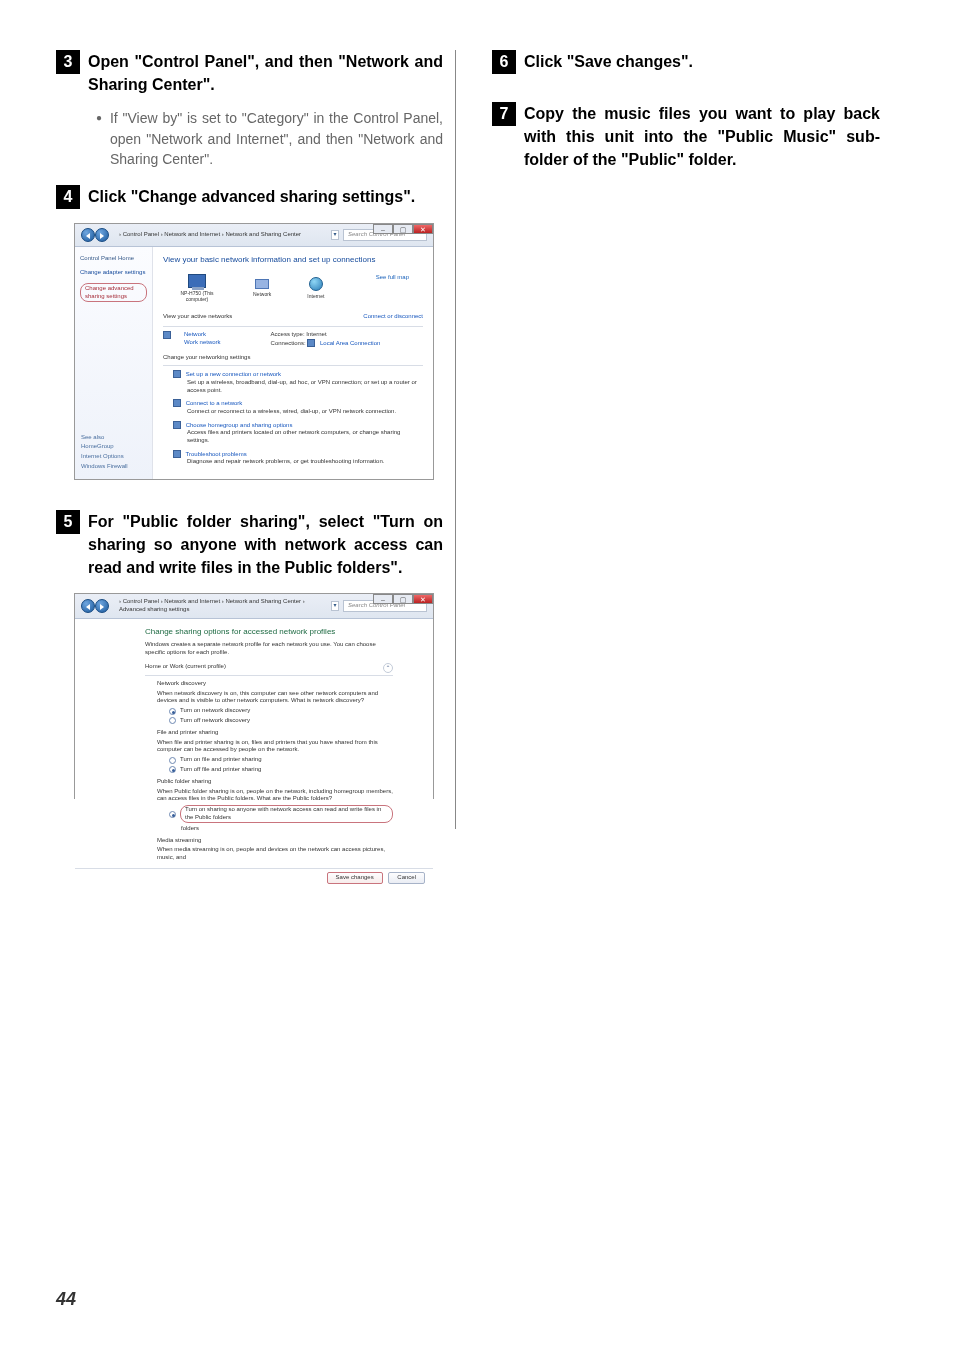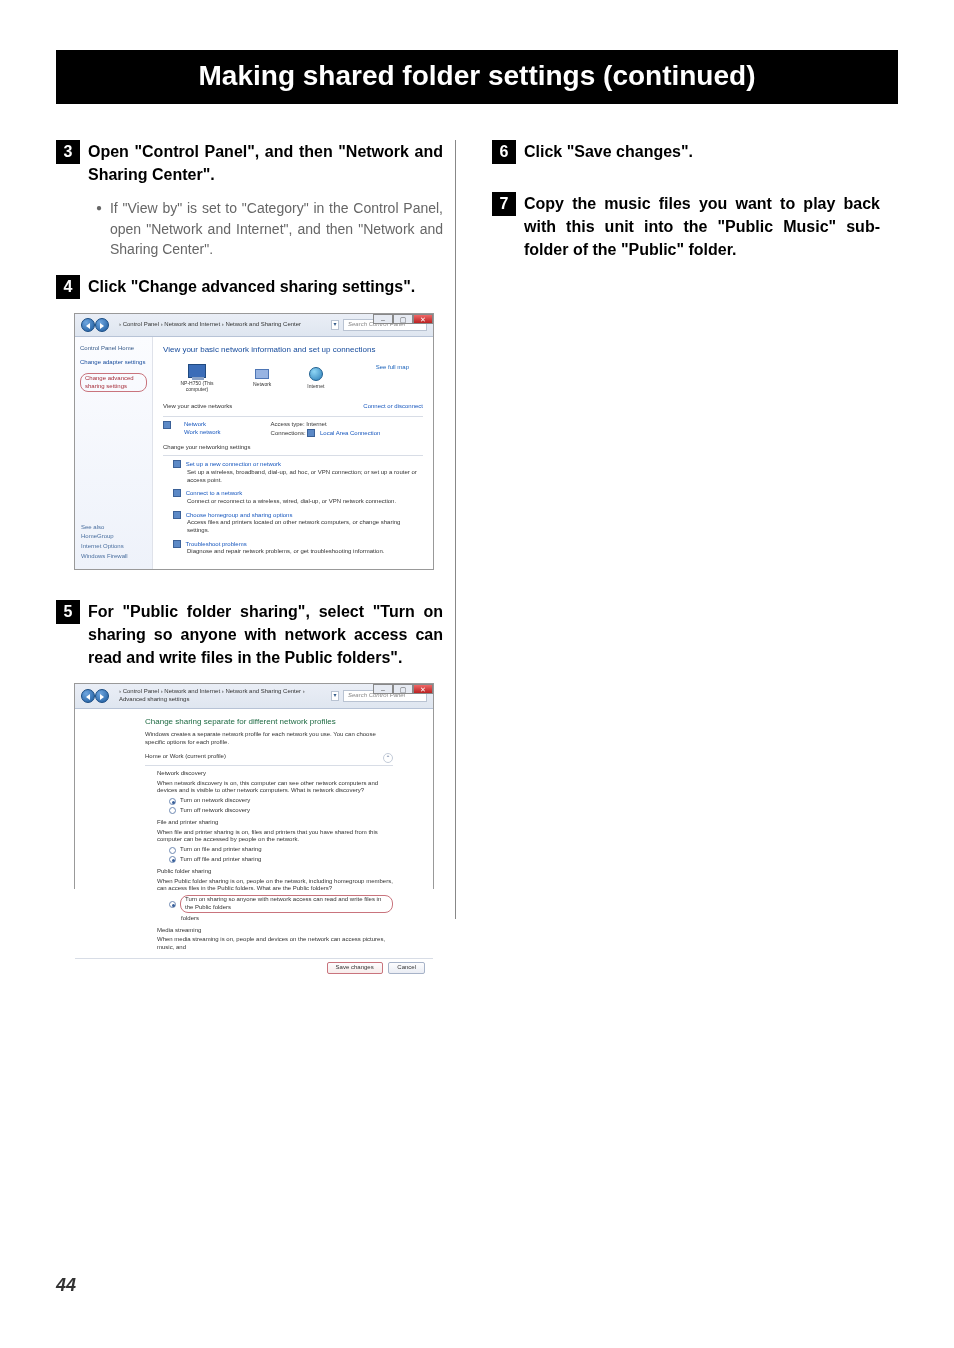--- a/index.html
+++ b/index.html
@@ -153,34 +153,33 @@
     .s2-footer { text-align:right; border-top:1px solid #d8dde6; padding:3px 8px 3px 0;}
     .winbtn { display:inline-block; border:1px solid #a7b3c8; background:linear-gradient(#fdfdfe,#eaedf4); padding:1px 8px; color:#333; border-radius:2px; margin-left:4px; font-size:6px;}
     .winbtn.sel { border:1px solid #c9747d; background:linear-gradient(#fdfdfe,#f7eceb);}
     .winbar { position:absolute; right:0; top:0; display:flex;}
     .winmin,.winmax,.winx { width:20px; height:10px; border:1px solid #888; font-size:7px; text-align:center; line-height:9px;}
     .winmin,.winmax { background:#e6eaf2; color:#555;}
     .winx { background: linear-gradient(#e66, #b22); color:#fff;}
 
     .page-num {
       position: absolute;
-      bottom: 52px;
+      bottom: 38px;
       left: 56px;
       font-style: italic;
       font-weight: bold;
       font-size: 18px;
       color: #333;
       text-align: center;
     }
   </style>
 </head>
 <body>
 
 <div class="page">
-  <div class="title-bar">Making shared folder settings (continued)</div>
 
   <div class="columns">
 
     <div class="col-left">
 
       <div class="step">
         <span class="step-num">3</span>
         <span class="step-text">Open "Control Panel", and then "Network and Sharing Center".</span>
       </div>
 
@@ -281,21 +280,21 @@
         <div class="s1-top">
           <div class="nav-btns">
             <div class="nav-circle back"></div>
             <div class="nav-circle fwd"></div>
           </div>
           <span class="path"> › Control Panel › Network and Internet › Network and Sharing Center › Advanced sharing settings</span>
           <span class="dd">▾</span>
           <span class="search">Search Control Panel</span>
         </div>
         <div class="s2-body">
-          <div class="s2-h1">Change sharing separate for different network profiles</div>
+          <div class="s2-h1">Change sharing options for accessed network profiles</div>
           <div class="s2-p">Windows creates a separate network profile for each network you use. You can choose specific options for each profile.</div>
           <div class="s2-secth">
                 <span>Home or Work (current profile)</span>
                 <span class="s2-chev">⌃</span>
               </div>
 
           <div class="s2-sub">Network discovery</div>
           <div class="s2-desc">When network discovery is on, this computer can see other network computers and devices and is visible to other network computers. What is network discovery?</div>
           <div class="radio">
                 <span class="dot filled"></span>

